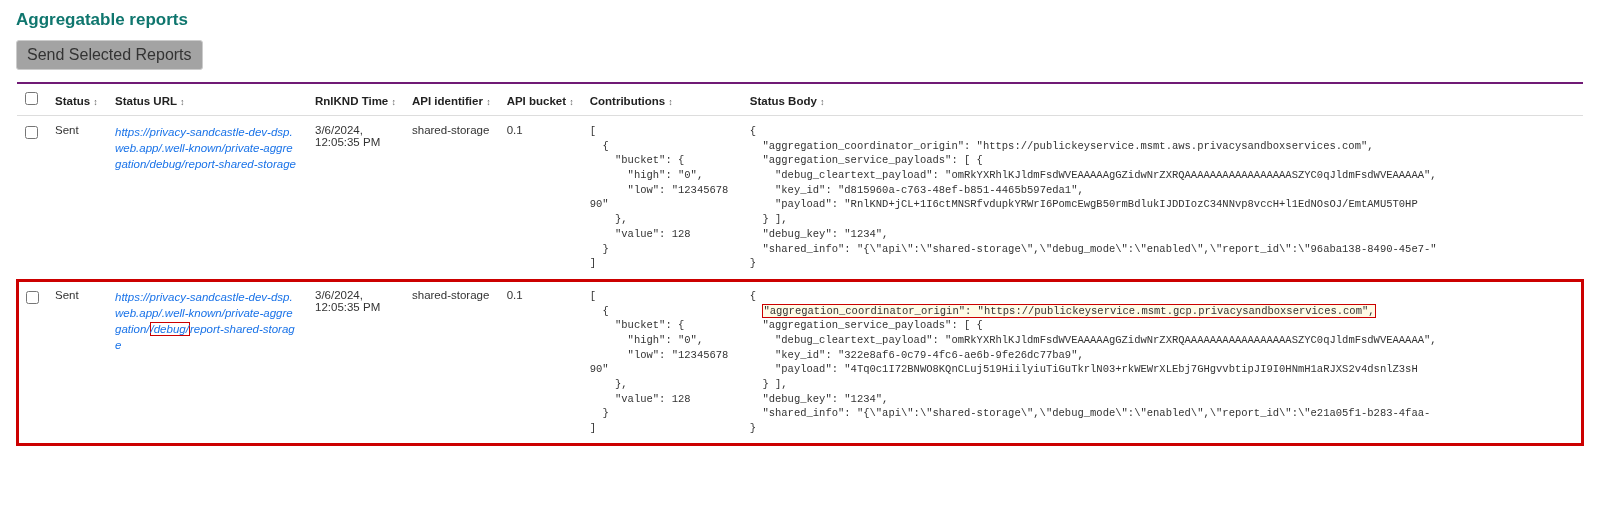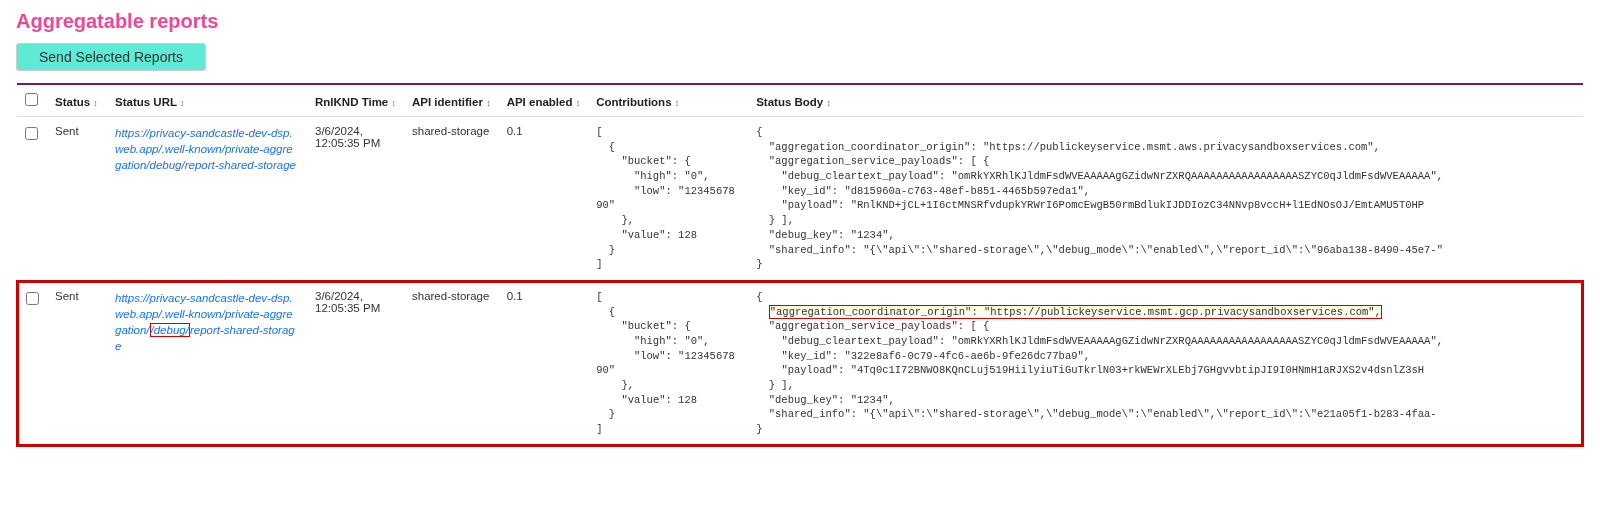--- a/index.html
+++ b/index.html
@@ -6,35 +6,35 @@
     body {
       font-family: Arial, sans-serif;
       font-size: 12px;
       background: #fff;
       color: #333;
     }
     .page-container {
       padding: 10px 16px;
     }
     h1.page-title {
-      font-size: 20px;
+      font-size: 17px;
       font-weight: bold;
       margin-bottom: 10px;
-      color: #ec4899;
+      color: #0f766e;
     }
     .toolbar {
       margin-bottom: 12px;
     }
     .send-btn {
-      padding: 5px 22px;
-      background: #5eead4;
+      padding: 5px 10px;
+      background: #a3a3a3;
       border: 1px solid #ccc;
       border-radius: 3px;
       cursor: pointer;
-      font-size: 14px;
+      font-size: 16px;
       color: #333;
     }
     table {
       width: 100%;
       border-collapse: collapse;
       font-size: 11.5px;
     }
     thead tr {
       border-top: 2px solid #701a75;
       border-bottom: 1px solid #ddd;
@@ -128,21 +128,21 @@
           </th>
           <th class="col-time">
             <span>RnlKND Time</span>
             <span class="sort-arrow">↕</span>
           </th>
           <th class="col-api-id">
             <span>API identifier</span>
             <span class="sort-arrow">↕</span>
           </th>
           <th class="col-api-ver">
-            <span>API enabled</span>
+            <span>API bucket</span>
             <span class="sort-arrow">↕</span>
           </th>
           <th class="col-contrib">
             <span>Contributions</span>
             <span class="sort-arrow">↕</span>
           </th>
           <th class="col-body">
             <span>Status Body</span>
             <span class="sort-arrow">↕</span>
           </th>

